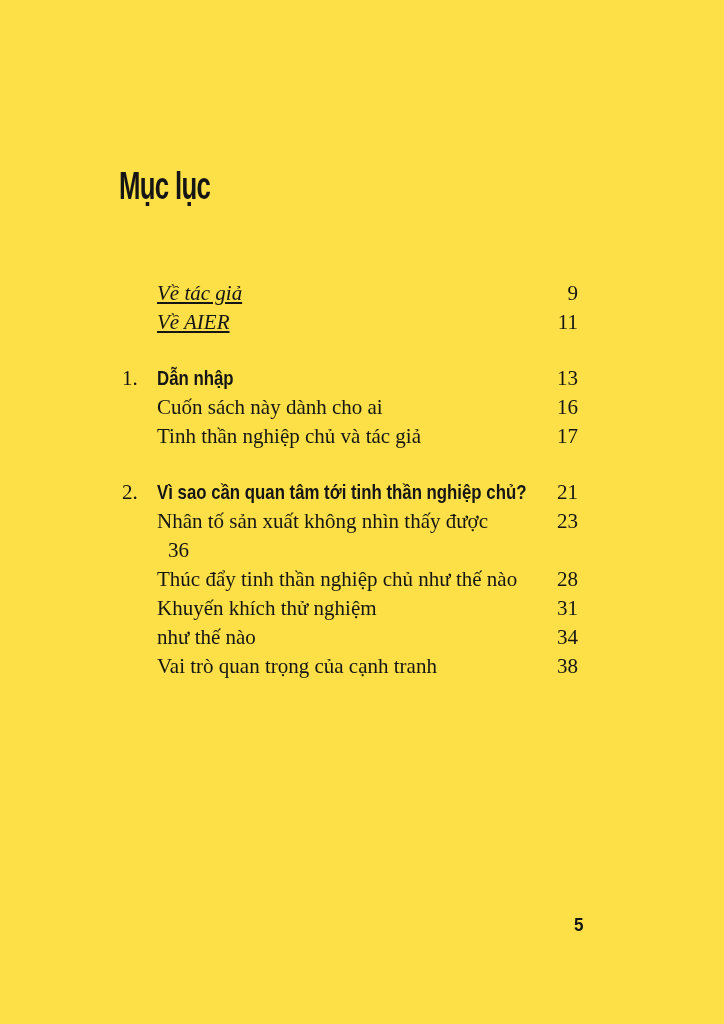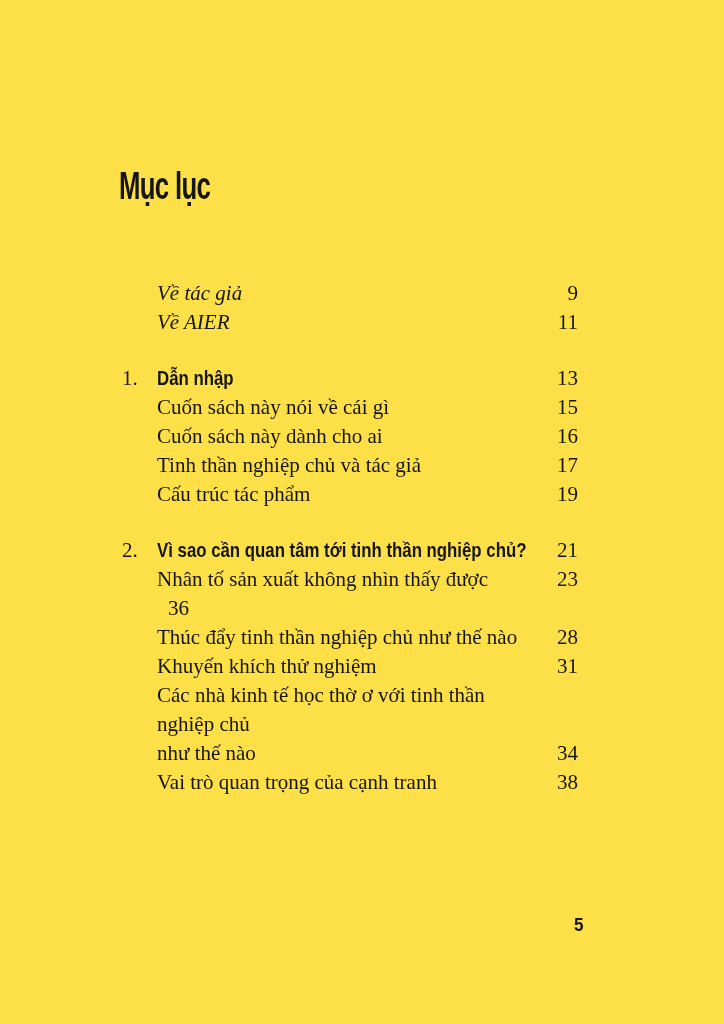--- a/index.html
+++ b/index.html
@@ -36,21 +36,21 @@
   .row .label {
     flex: 1 1 0; min-width: 0;
   }
   .row .pagenum {
     flex: 0 0 auto; margin-left: 10px;
     text-align: right; min-width: 22px;
     font-style: normal; font-weight: 400;
     font-family: "Liberation Serif", "DejaVu Serif", serif;
     font-size: 21px;
   }
-  .r-italic .label { font-style: italic; }
+  .r-italic .label { font-style: italic; text-decoration: underline; }
   .r-section { margin-top: 26px; }
   .r-section .label {
     font-family: "Liberation Sans", "DejaVu Sans", sans-serif;
     font-weight: 700; font-size: 21px;
     transform: scaleX(0.80); transform-origin: 0 50%;
     white-space: nowrap;
   }
   .folio {
     position: absolute; top: 914px; right: 148px;
     font-family: "Liberation Sans", "DejaVu Sans", sans-serif;
@@ -78,43 +78,33 @@
       <span class="label">Về AIER</span>
       <span class="pagenum">11</span>
     </div>
 
     <div class="row r-section">
       <span class="num">1.</span>
       <span class="label">Dẫn nhập</span>
       <span class="pagenum">13</span>
     </div>
 
-    <div class="row">
-      <span class="num"></span>
-      <span class="label">Cuốn sách này nói về cái gì</span>
-      <span class="pagenum">15</span>
-    </div>
 
     <div class="row">
       <span class="num"></span>
       <span class="label">Cuốn sách này dành cho ai</span>
       <span class="pagenum">16</span>
     </div>
 
     <div class="row">
       <span class="num"></span>
       <span class="label">Tinh thần nghiệp chủ và tác giả</span>
       <span class="pagenum">17</span>
     </div>
 
-    <div class="row">
-      <span class="num"></span>
-      <span class="label">Cấu trúc tác phẩm</span>
-      <span class="pagenum">19</span>
-    </div>
 
     <div class="row r-section">
       <span class="num">2.</span>
       <span class="label">Vì sao cần quan tâm tới tinh thần nghiệp chủ?</span>
       <span class="pagenum">21</span>
     </div>
 
     <div class="row">
       <span class="num"></span>
       <span class="label">Nhân tố sản xuất không nhìn thấy được</span>
@@ -131,25 +121,20 @@
       <span class="label">Thúc đẩy tinh thần nghiệp chủ như thế nào</span>
       <span class="pagenum">28</span>
     </div>
 
     <div class="row">
       <span class="num"></span>
       <span class="label">Khuyến khích thử nghiệm</span>
       <span class="pagenum">31</span>
     </div>
 
-    <div class="row">
-      <span class="num"></span>
-      <span class="label">Các nhà kinh tế học thờ ơ với tinh thần nghiệp chủ</span>
-      <span class="pagenum"></span>
-    </div>
 
     <div class="row">
       <span class="num"></span>
       <span class="label">như thế nào</span>
       <span class="pagenum">34</span>
     </div>
 
     <div class="row">
       <span class="num"></span>
       <span class="label">Vai trò quan trọng của cạnh tranh</span>

